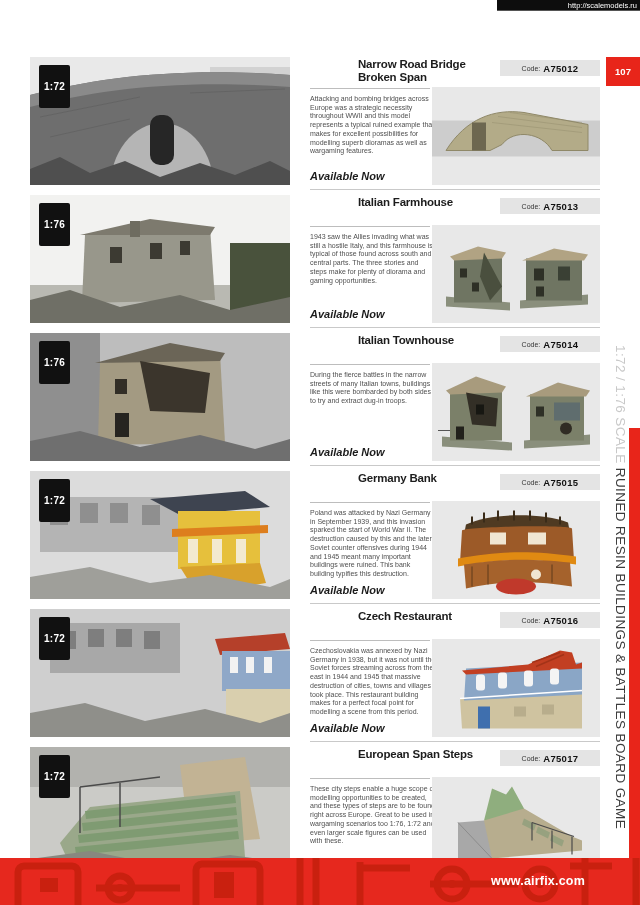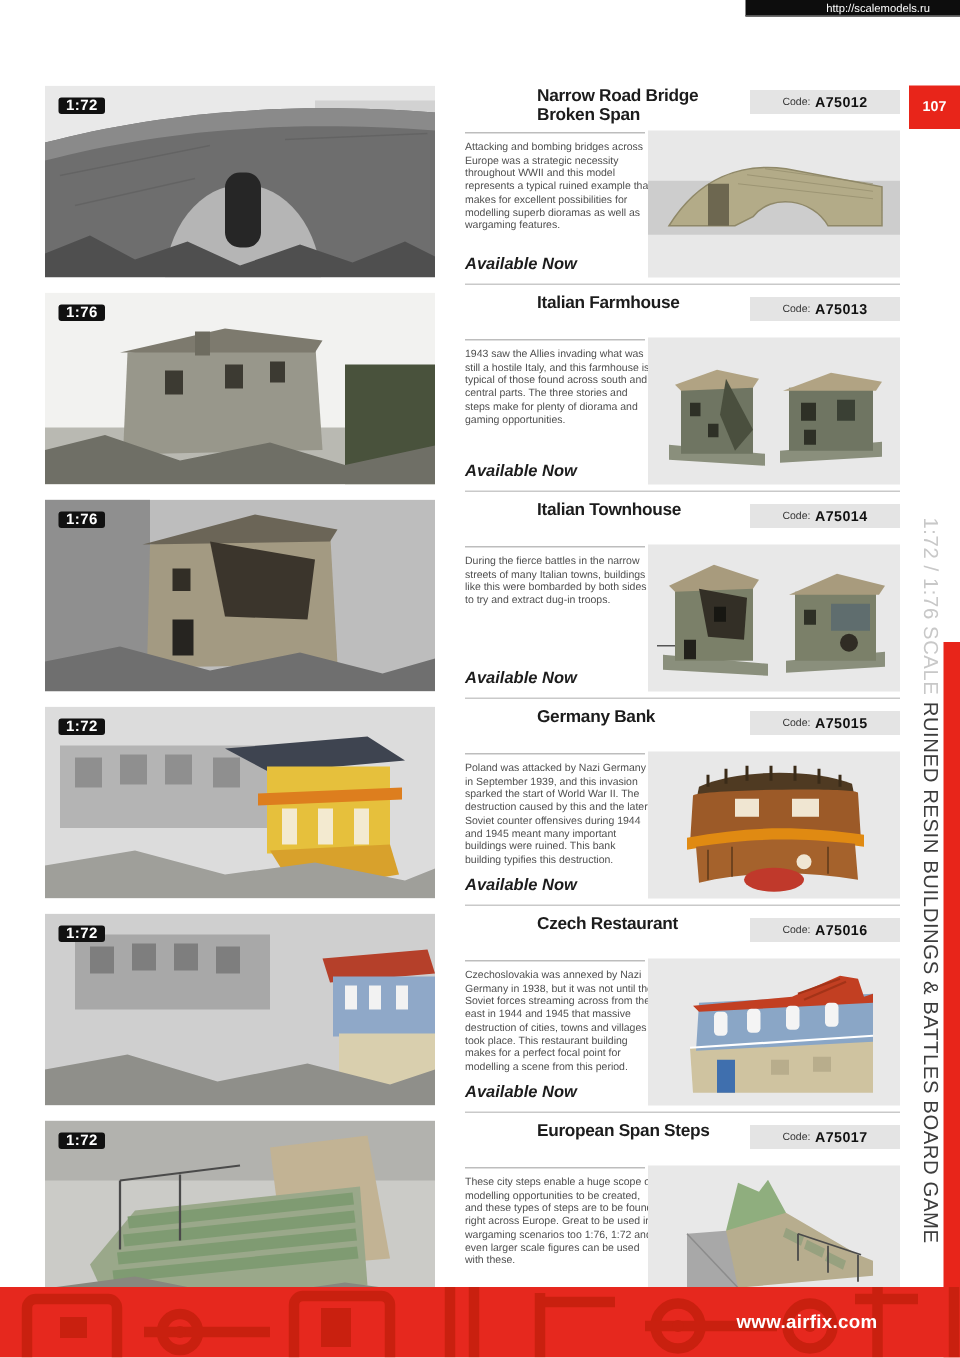--- a/index.html
+++ b/index.html
@@ -1,21 +1,21 @@
 <!DOCTYPE html>
 <html><head>
 <meta charset="utf-8">
 <style>
   html,body{margin:0;padding:0;}
   body{width:640px;height:905px;position:relative;background:#ffffff;overflow:hidden;
        font-family:"Liberation Sans",sans-serif;-webkit-font-smoothing:antialiased;}
 
   
   .urlbar{position:absolute;top:0;right:0;width:143px;height:11px;background:#0d0d0d;
-          color:#fff;font-size:7.5px;line-height:11px;text-align:right;padding-right:20px;
+          color:#fff;font-size:7.5px;line-height:11px;text-align:right;padding-right:3px;
           box-sizing:border-box;border-bottom:1px solid #555;}
 
   
   .pagenum{position:absolute;top:57px;right:0;width:34px;height:29px;background:#e8251a;
            color:#fff;font-size:9.5px;display:flex;align-items:center;justify-content:center;font-weight:bold;}
 
   
   .redstrip{position:absolute;right:0;top:428px;bottom:0;width:11px;background:#e8251a;}
 
   
@@ -25,21 +25,21 @@
   .sidebar .titl{color:#3c3c3c;}
 
   
   .products{position:absolute;left:30px;top:57px;width:570px;}
   .row{position:relative;height:128px;margin-bottom:10px;}
   .row + .row::before{content:"";position:absolute;left:280px;right:0;top:-6px;height:1px;background:#c9c9c9;}
 
   .photo{position:absolute;left:0;top:0;width:260px;height:128px;overflow:hidden;}
   .photo svg{display:block;width:260px;height:128px;}
   .badge{position:absolute;top:8px;left:9px;background:#111;color:#fff;font-weight:700;
-         font-size:10px;padding:0 5px;border-radius:2px;letter-spacing:.3px;}
+         font-size:10px;padding:16px 5px;border-radius:2px;letter-spacing:.3px;}
 
   .ptitle{position:absolute;left:280px;top:1px;width:130px;font-size:11.5px;font-weight:700;
           color:#1c1c1c;line-height:12.5px;letter-spacing:-.2px;margin-left:48px;}
   .trule{position:absolute;left:280px;top:31px;width:120px;height:1px;background:#bdbdbd;}
   .codebadge{position:absolute;right:0;top:3px;width:100px;height:16px;background:#e4e4e4;
              display:flex;align-items:center;justify-content:center;gap:3px;}
   .codebadge .clab{font-size:7px;color:#333;}
   .codebadge .cval{font-size:9.5px;font-weight:700;color:#111;letter-spacing:.3px;}
   .pdesc{position:absolute;left:280px;top:38px;width:126px;font-size:7px;line-height:8.7px;
          color:#4f4f4f;}

